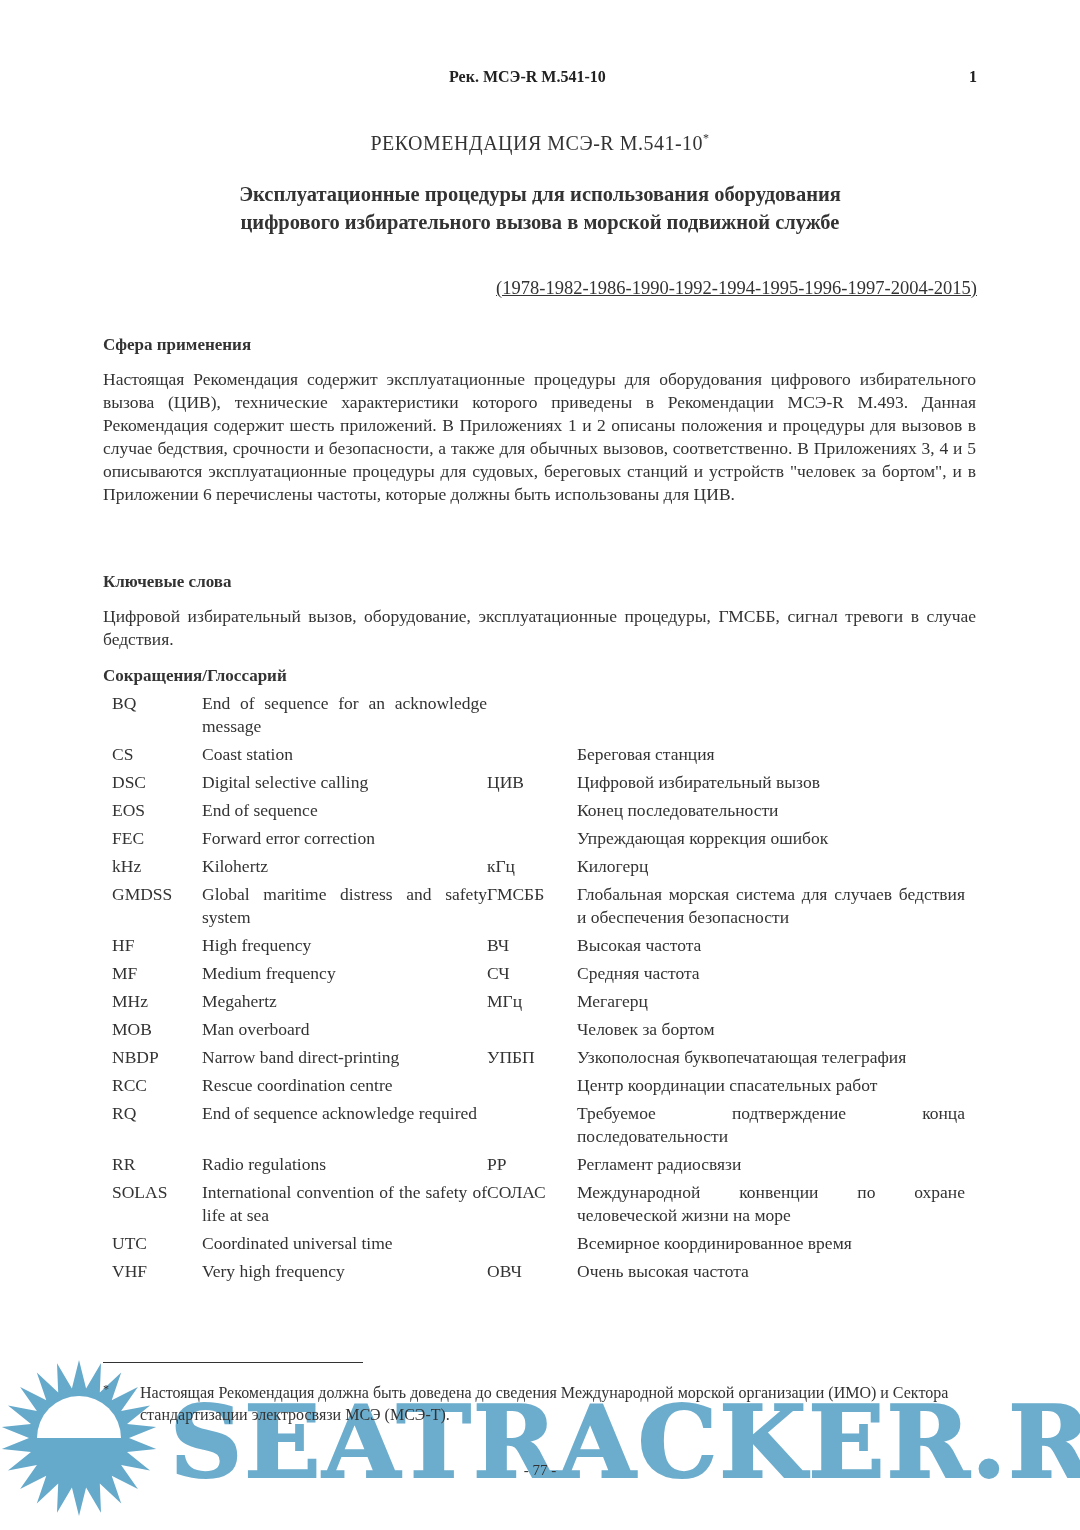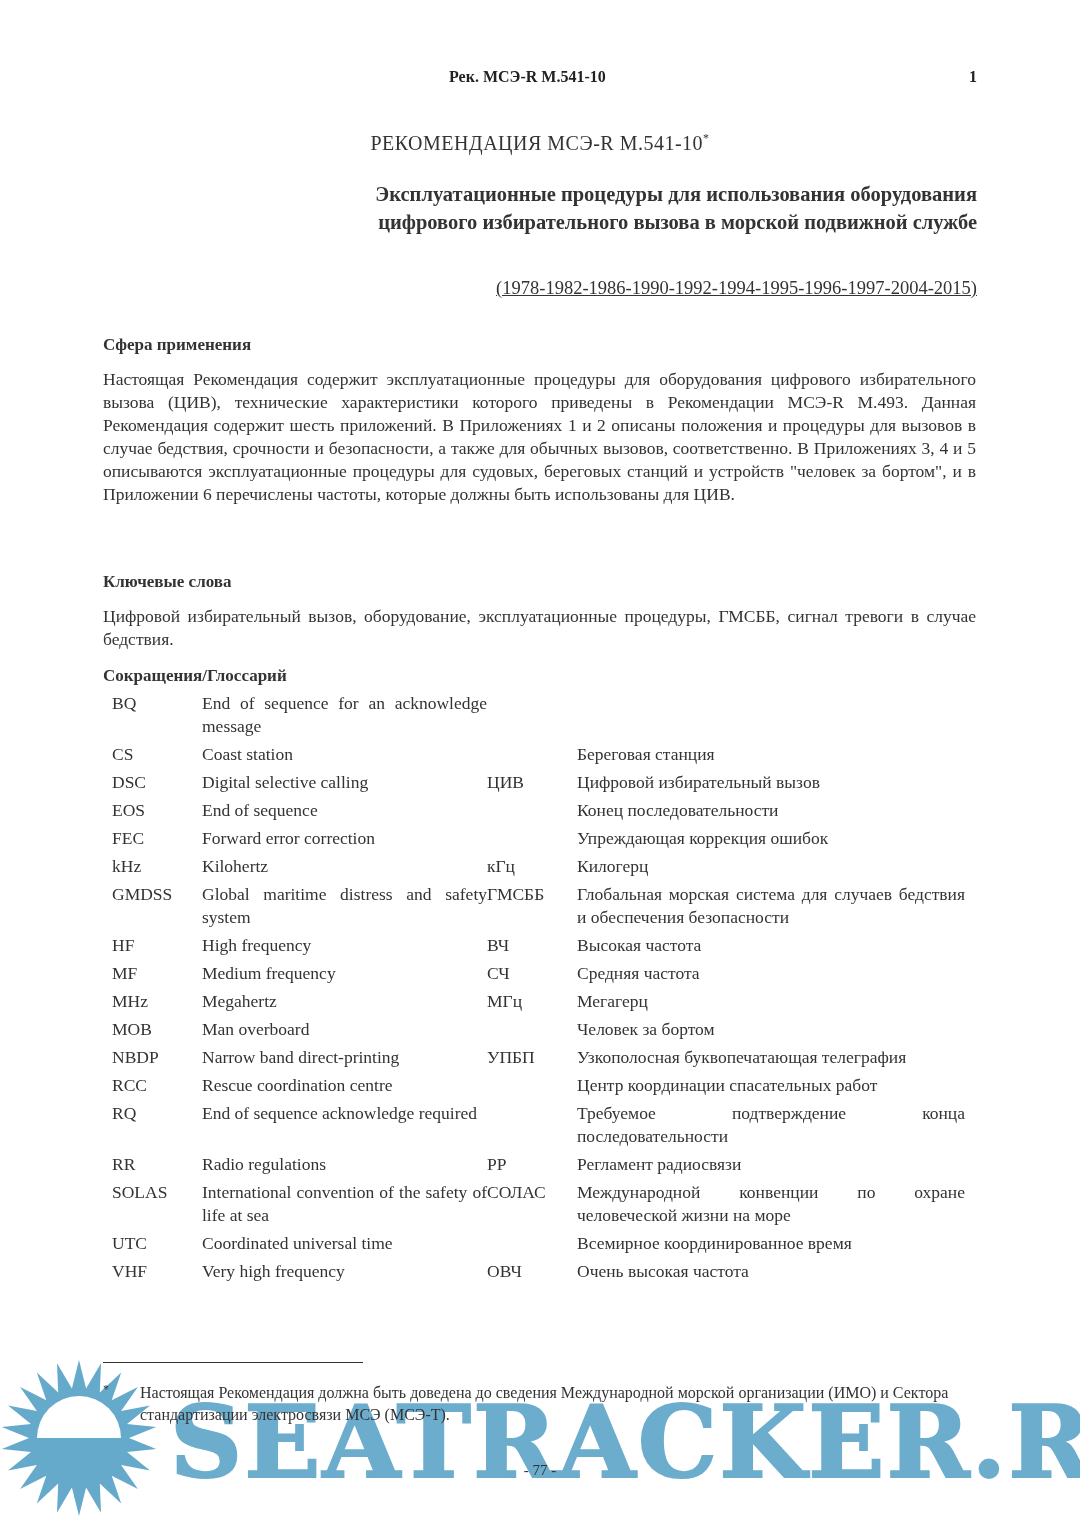--- a/index.html
+++ b/index.html
@@ -16,21 +16,21 @@
   .running-header .doc-ref { position: absolute; left: 346px; top: 0; }
   .running-header .page-num { position: absolute; right: 0; top: 0; }
 
   .rec-title {
     position: absolute; top: 131px; left: 0; width: 1080px; text-align: center;
     font-size: 20px; letter-spacing: 0.5px; color: #333;
   }
   .rec-title sup { font-size: 12px; }
 
   .main-title {
-    position: absolute; top: 180px; left: 103px; width: 874px; text-align: right;
+    position: absolute; top: 180px; left: 103px; width: 874px; text-align: center;
     font-weight: bold; font-size: 20.5px; line-height: 28px; color: #333;
   }
   .years {
     position: absolute; top: 278px; right: 103px; font-size: 18.5px; color: #333; text-decoration: underline;
   }
 
   .section-heading {
     position: absolute; left: 103px; font-weight: bold; font-size: 17px; color: #333;
   }
   .para {

